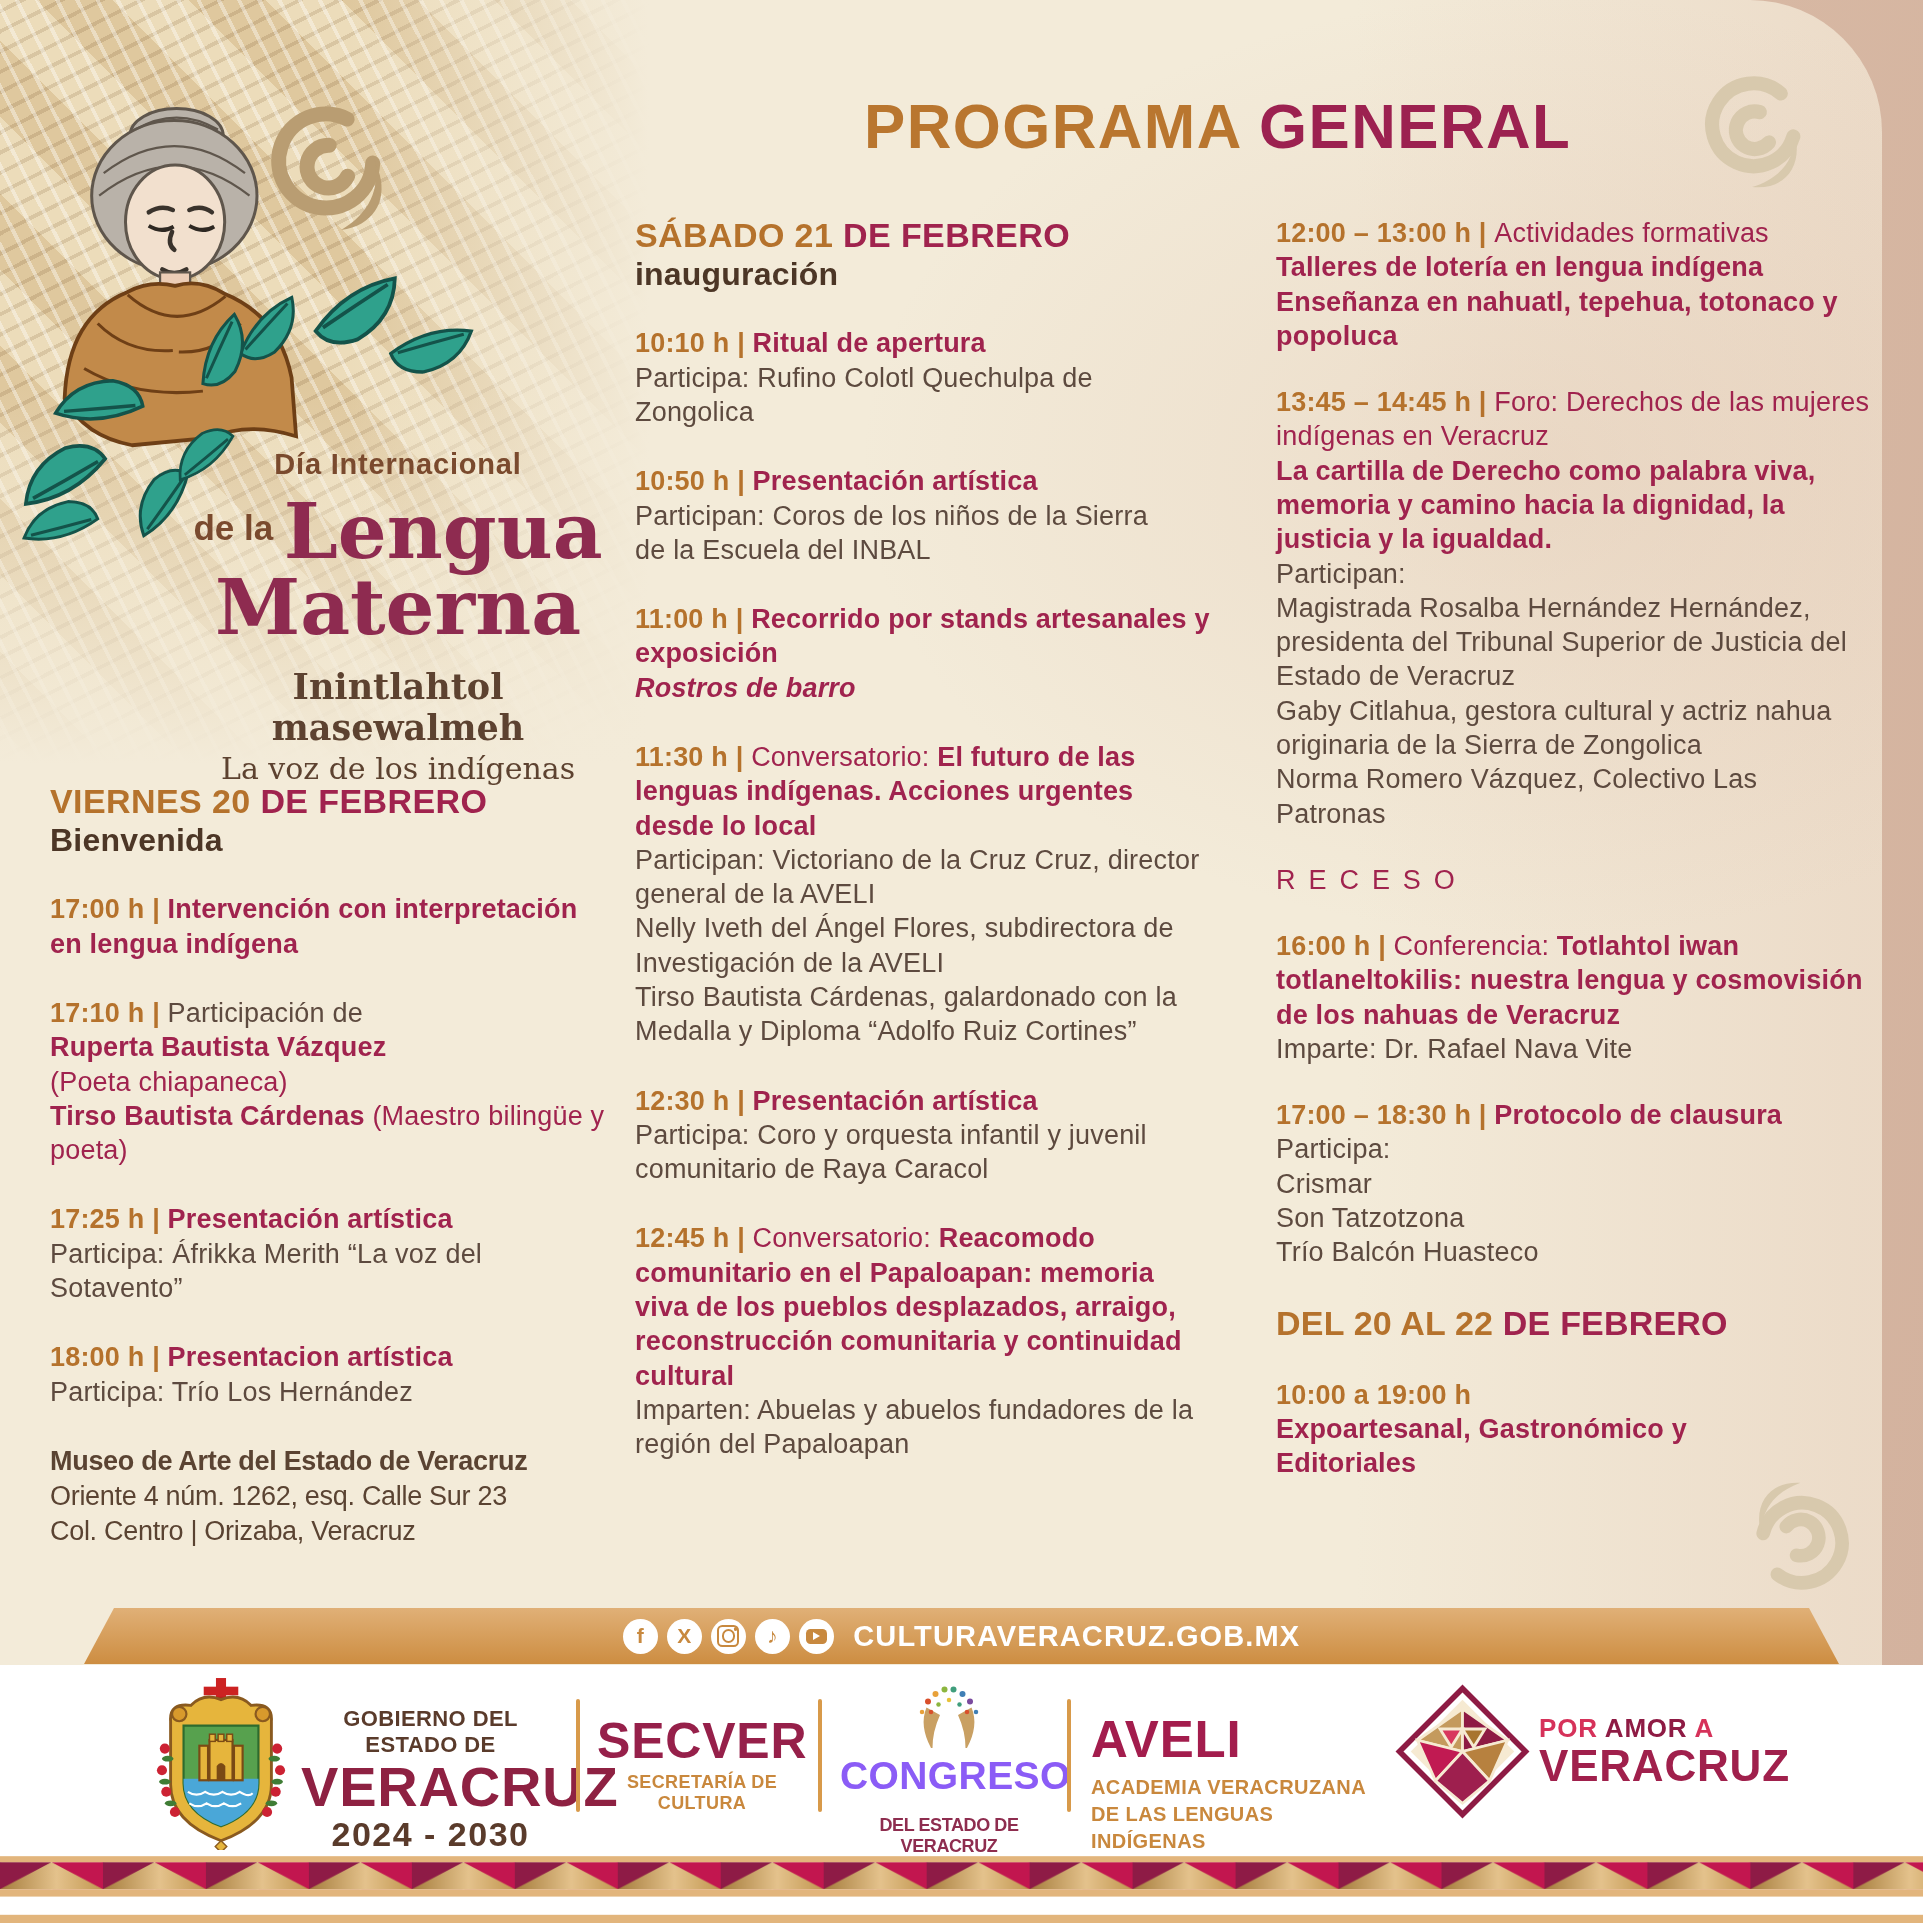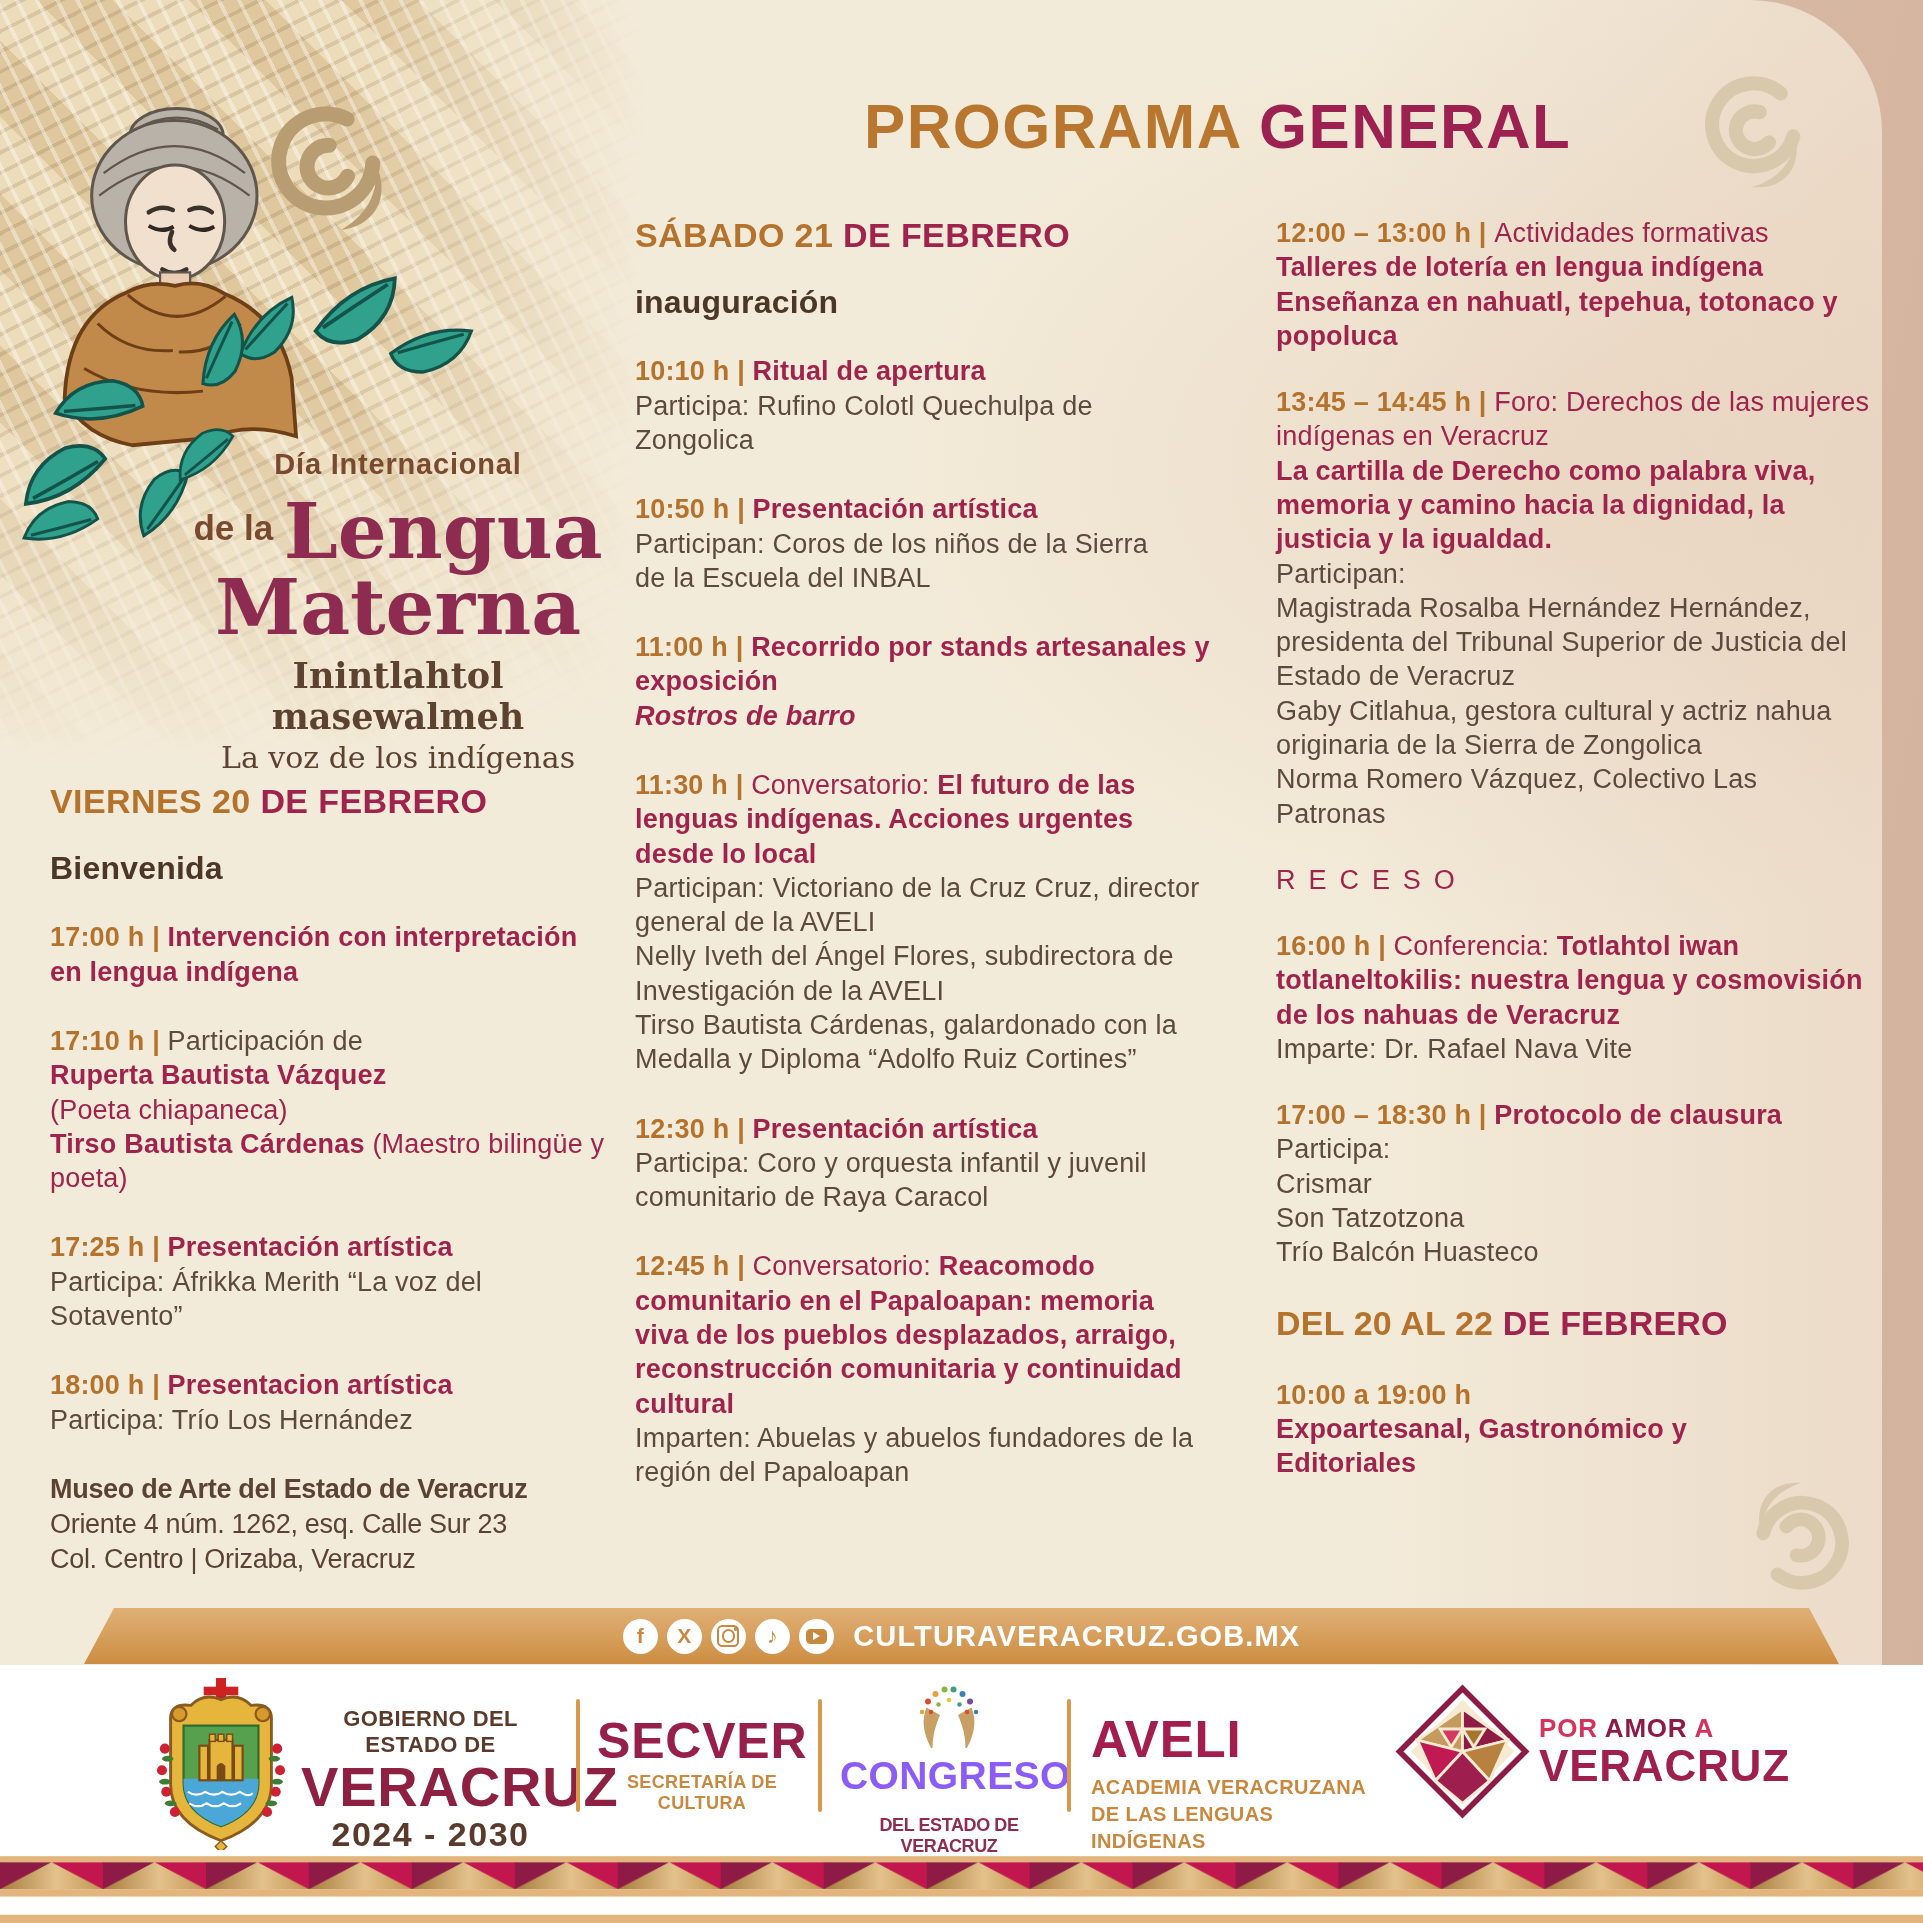--- a/index.html
+++ b/index.html
@@ -38,30 +38,30 @@
   .prog-title .p2{color:#9c2150;}
 
   
   .title-block{position:absolute;left:180px;top:448px;width:436px;text-align:center;}
   .tb-line1{font-size:29px;font-weight:700;color:var(--titlebrown);letter-spacing:0.8px;}
   .tb-line2{display:flex;justify-content:center;align-items:baseline;margin-top:13.5px;}
   .tb-dela{font-size:35px;font-weight:700;color:var(--titlebrown);margin-right:10.5px;position:relative;top:-18px;}
   .tb-lengua,.tb-materna{font-family:"DejaVu Serif",serif;font-size:77px;font-weight:700;
         color:var(--serifmaroon);line-height:.95;}
   .tb-materna{margin-top:3px;}
-  .tb-sub1{font-family:"DejaVu Serif",serif;font-size:35px;font-weight:700;color:#5d4230;margin-top:11px;}
+  .tb-sub1{font-family:"DejaVu Serif",serif;font-size:35px;font-weight:700;color:#5d4230;margin-top:22px;}
   .tb-sub2{font-family:"DejaVu Serif",serif;font-size:30px;color:#5d4230;margin-top:3px;}
 
   
   .col{position:absolute;font-size:27px;line-height:1.27;letter-spacing:0.2px;}
   .col-left{left:50px;top:782px;width:560px;}
   .col-mid{left:635px;top:216px;width:580px;}
   .col-right{left:1276px;top:216px;width:595px;}
   .day-header{font-size:34px;font-weight:700;letter-spacing:0.4px;line-height:1.15;}
-  .day-sub{font-size:32px;font-weight:700;color:var(--darkbrown);margin-bottom:33px;line-height:1.2;margin-top:28px;}
+  .day-sub{font-size:32px;font-weight:700;color:var(--darkbrown);margin-bottom:33px;line-height:1.2;}
   .event{margin-bottom:35px;}
   .col-right .event{margin-bottom:32px;}
   .event.header{margin:19.5px 0 33px;}
   .erow{display:block;}
   .sg-tm{color:var(--orange);font-weight:700;}
   .sg-m{color:var(--maroon);}
   .sg-mb{color:var(--maroon);font-weight:700;}
   .sg-mbi{color:var(--maroon);font-weight:700;font-style:italic;}
   .sg-g{color:var(--gray);}
   .sg-rc{color:var(--maroon);letter-spacing:.48em;font-weight:500;}

